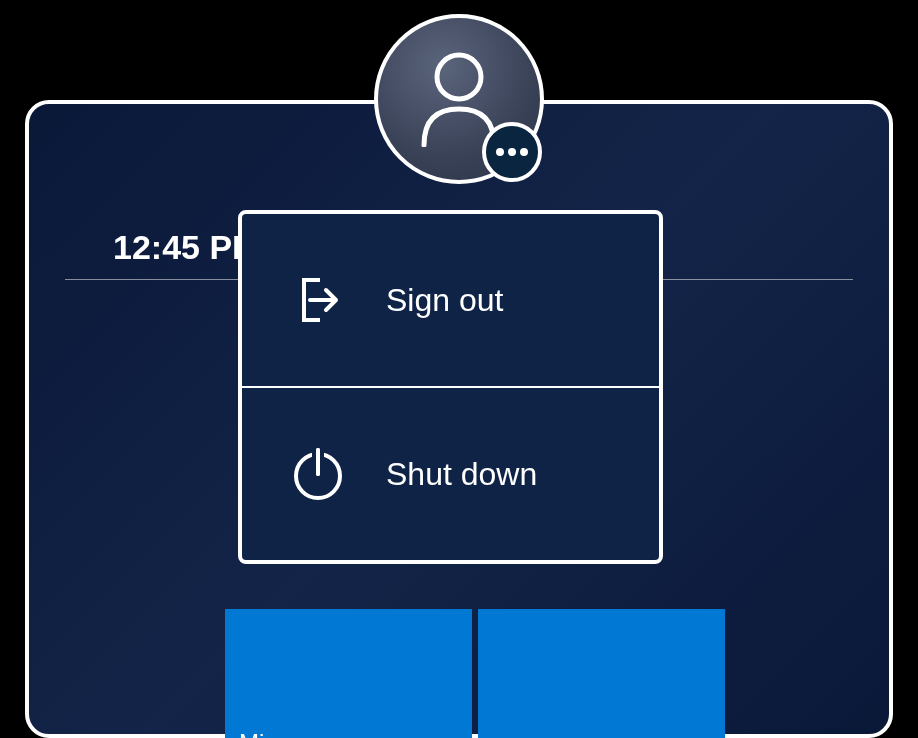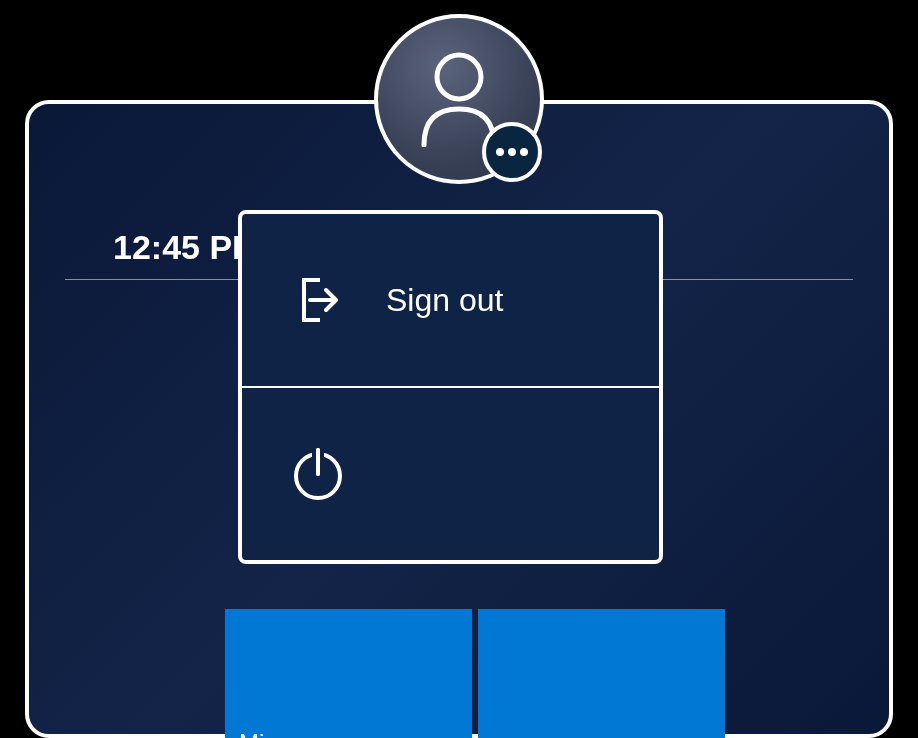--- a/index.html
+++ b/index.html
@@ -188,14 +188,15 @@
   </div>
   <div class="menu-item">
     <span class="menu-icon">
       <svg width="56" height="56" viewBox="0 0 56 56">
         <circle cx="28" cy="30" r="22" fill="none" stroke="#fff" stroke-width="4"></circle>
         <line x1="28" y1="4" x2="28" y2="28" stroke="#fff" stroke-width="4" stroke-linecap="round"></line>
         <rect x="22" y="4" width="12" height="10" fill="#0f2347"></rect>
         <line x1="28" y1="4" x2="28" y2="28" stroke="#fff" stroke-width="4" stroke-linecap="round"></line>
       </svg>
     </span>
+    <span>Shut down</span>
   </div>
 </div>
 
 </body></html>

